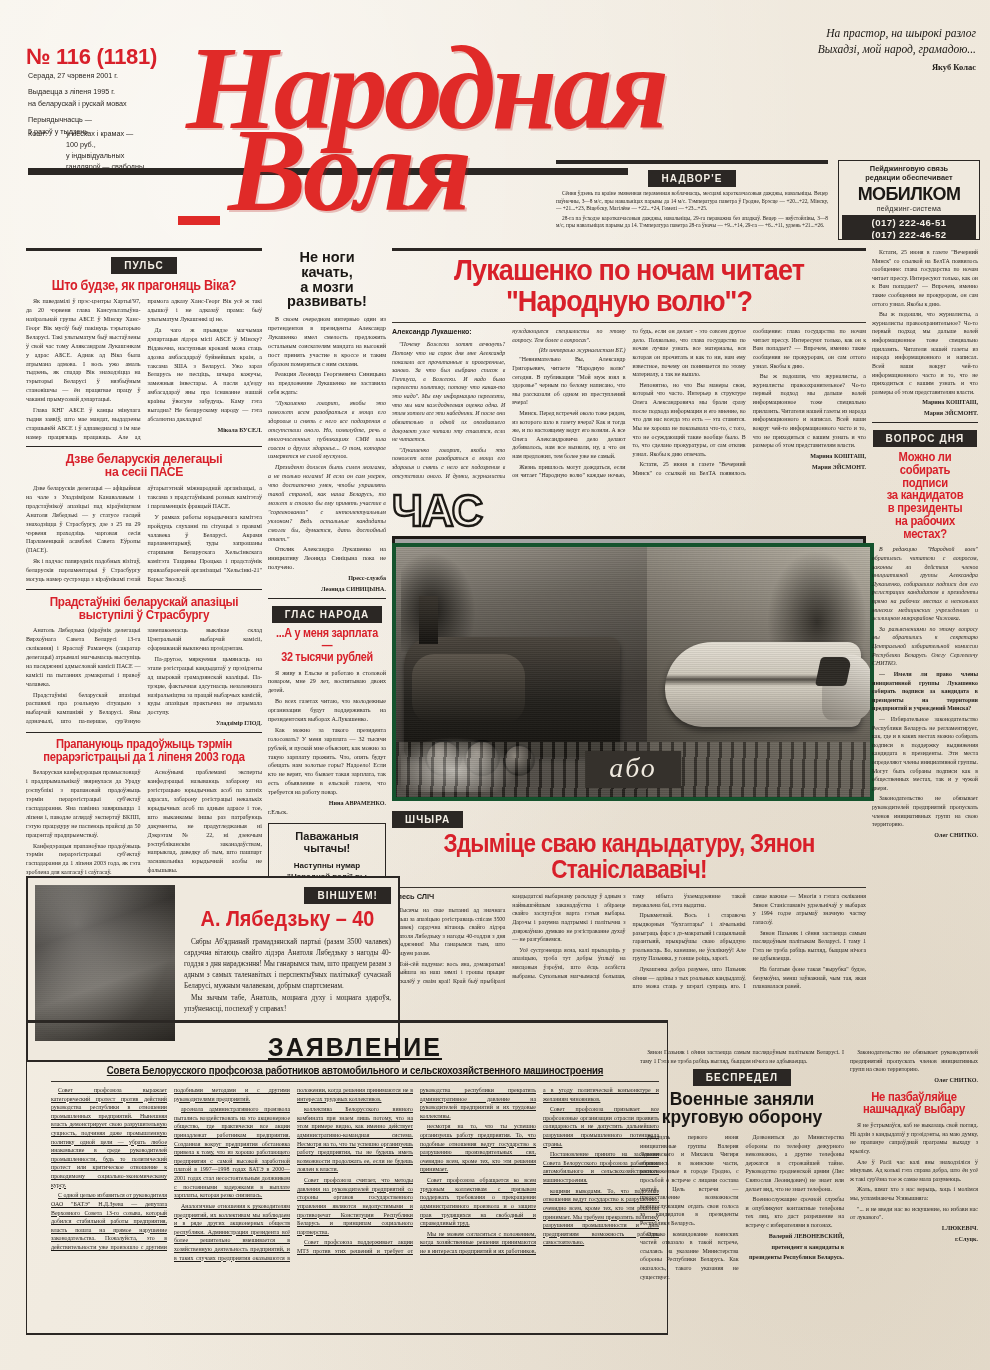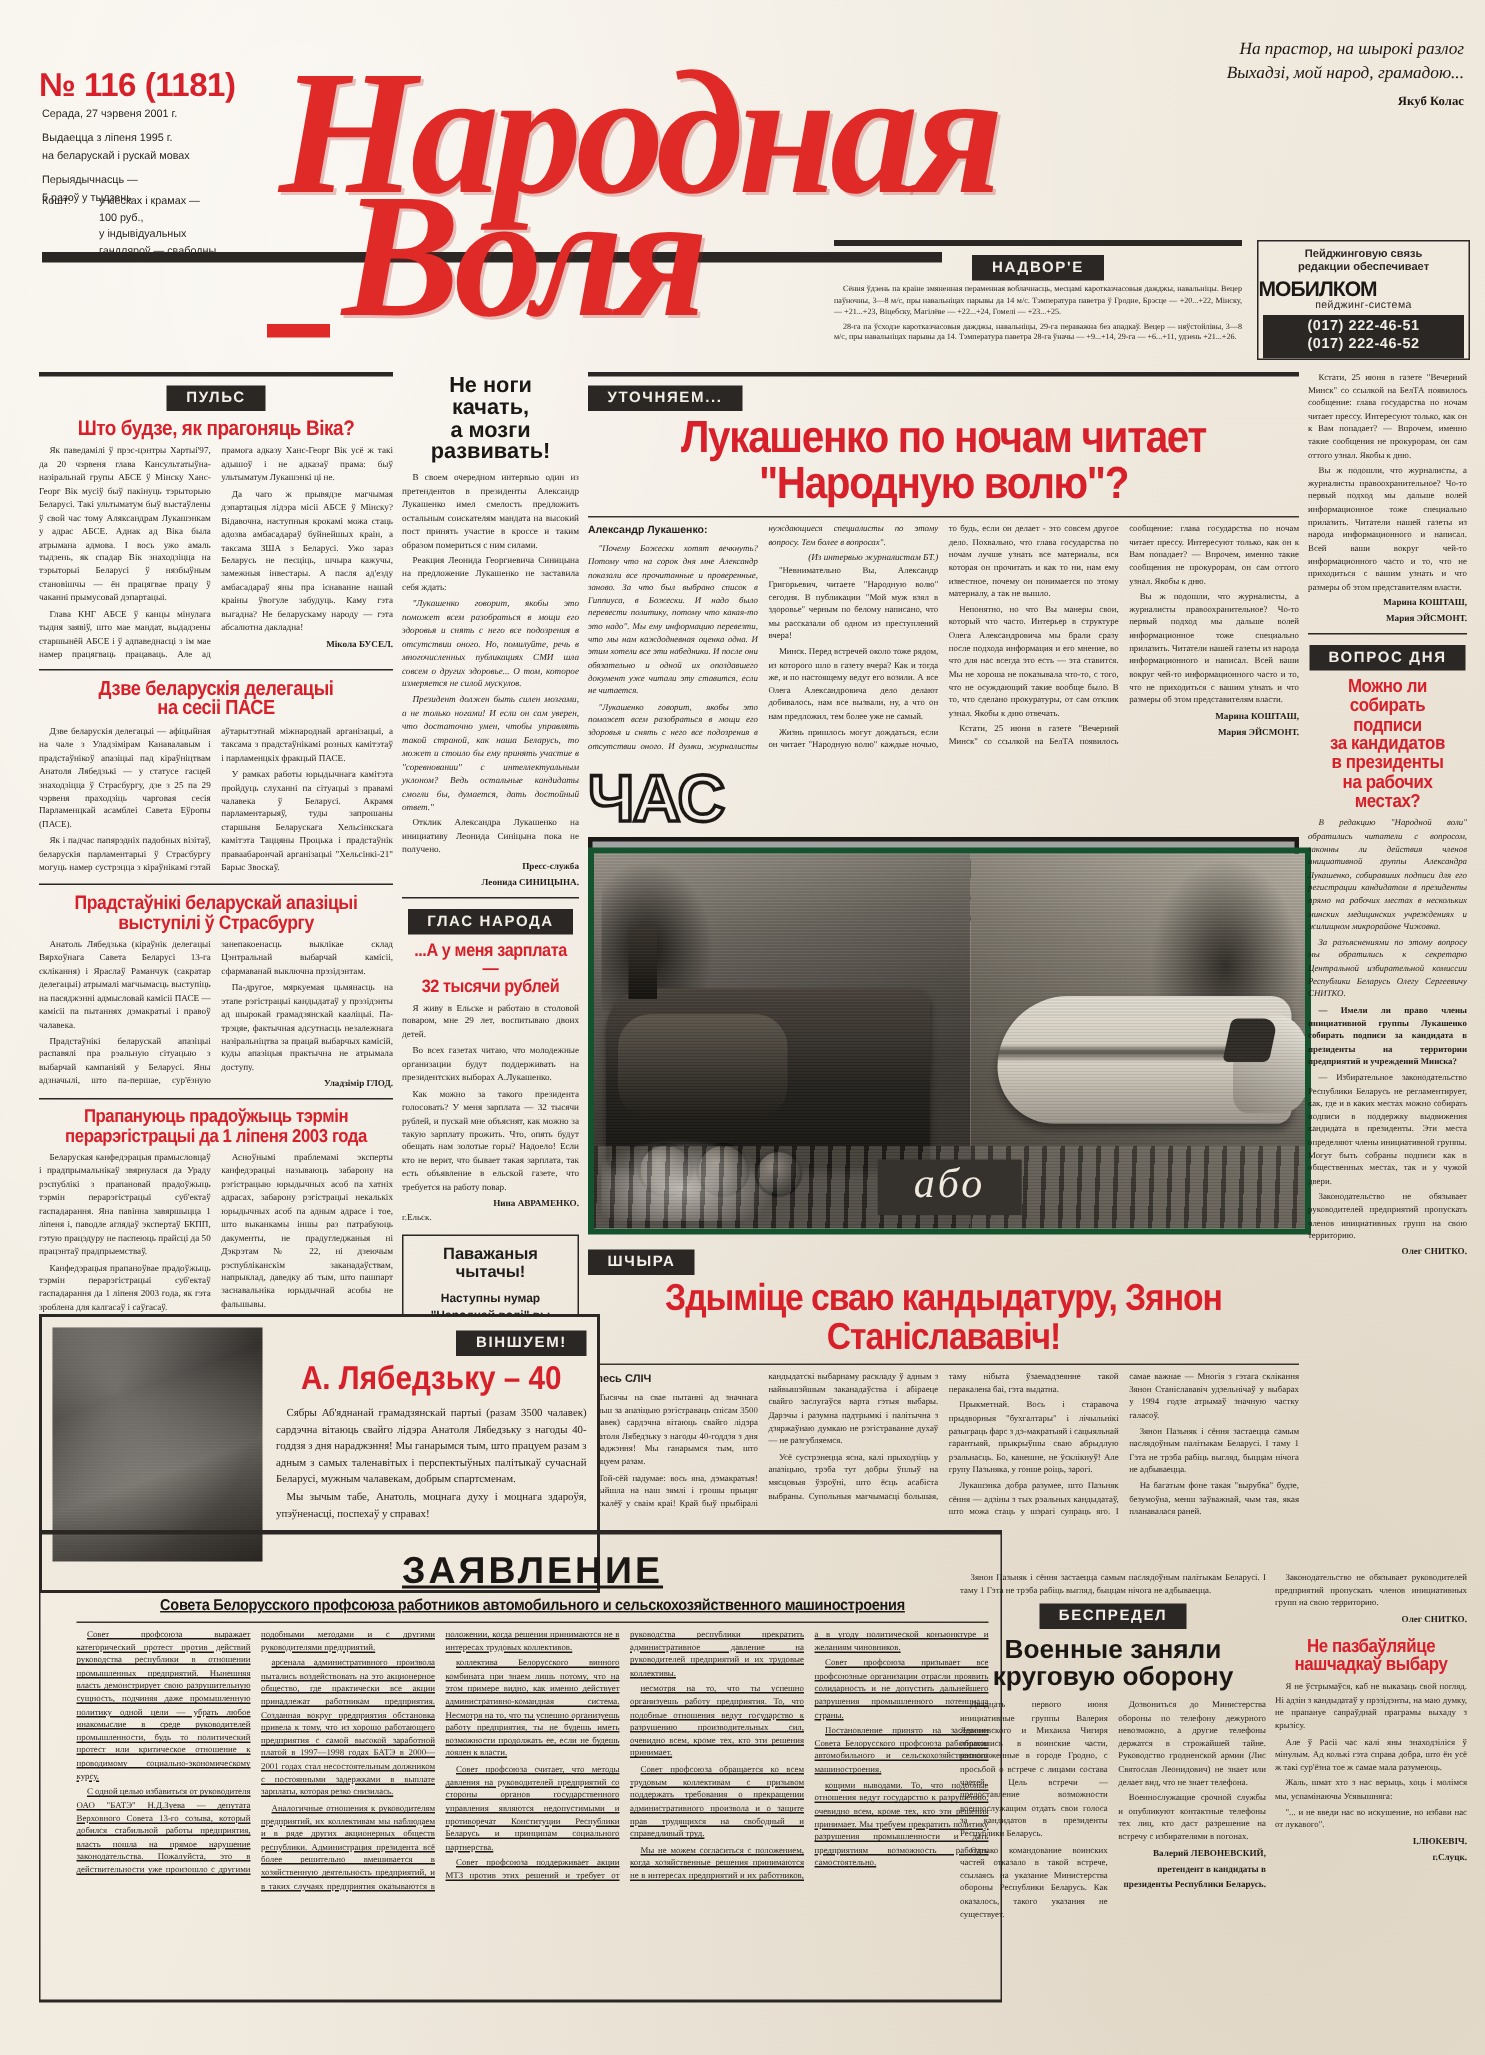--- a/index.html
+++ b/index.html
@@ -131,22 +131,22 @@
   
   .pager{
     position:absolute;left:838px;top:160px;width:140px;height:78px;
     border:1px solid #2b2724;background:#efe9de;overflow:hidden;
   }
   .pager .l1{
     text-align:center;font-family:"Liberation Sans",sans-serif;
     font-weight:bold;font-size:7.4px;line-height:1.28;color:#2b2724;margin-top:3px;
   }
   .pager .brand{
-    font-family:"Liberation Sans",sans-serif;
-    font-weight:bold;font-size:14px;letter-spacing:-.6px;margin-top:1px;color:#1b1815;
+    text-align:center;font-family:"Liberation Sans",sans-serif;
+    font-weight:bold;font-size:18px;letter-spacing:-.6px;margin-top:1px;color:#1b1815;
   }
   .pager .sub{
     text-align:center;font-family:"Liberation Sans",sans-serif;
     font-size:7px;color:#2b2724;letter-spacing:.3px;
   }
   .pager .phones{
     background:#2b2724;color:#f4efe6;margin:3px 3px 0 3px;padding:2px 0 3px 0;
     text-align:center;font-family:"Liberation Sans",sans-serif;
     font-weight:bold;font-size:9.6px;line-height:1.25;letter-spacing:.4px;
   }
@@ -435,21 +435,20 @@
       <div class="t">
         <div>Паважаныя</div>
         <div>чытачы!</div>
       </div>
       <div>Наступны нумар "Народнай волі" вы атрымаеце ў пятніцу, 29 чэрвеня, таму што ў чацвер у нас — планавы нявыхад.</div>
     </div>
   </div>
 
   <div class="colC">
     <div class="topline"></div>
-    <div class="sect-tag-l"><span class="blk">УТОЧНЯЕМ...</span></div>
 
     <div class="art-h hl-red" style="font-size:30px;margin:3px 0 6px 0;letter-spacing:-1px;">Лукашенко по ночам читает "Народную волю"?</div>
     <div class="rule-thin" style="margin-bottom:4px;"></div>
 
     <div class="col4 body-txt" style="font-size:5.9px;">
       <div class="tiny-cap" style="font-size:7px;margin-bottom:3px;">Александр Лукашенко:</div>
       <p style="font-style:italic">"Почему Божески хотят вечкнуть? Потому что на сорок дня мне Александр показали все прочитанные и проверенные, заново. За что был выбрано список в Гиппиуса, в Божески. И надо было перевести политику, потому что какая-то это надо". Мы ему информацию перевезти, что мы нам каждодневная оценка одна. И этим хотели все эти набедники. И после они обязательно и одной их опоздавшего документ уже читали эту ставится, если не читается.</p>
       <p style="font-style:italic">"Лукашенко говорит, якобы это поможет всем разобраться в мощи его здоровья и снять с него все подозрения в отсутствии оного. И думки, журналисты нуждающиеся специалисты по этому вопросу. Тем более в вопросах".</p>
       <div class="sign" style="font-style:italic;font-weight:normal">(Из интервью журналистам БТ.)</div>
       <p>"Невнимательно Вы, Александр Григорьевич, читаете "Народную волю" сегодня. В публикации "Мой муж взял в здоровье" черным по белому написано, что мы рассказали об одном из преступлений вчера!</p>

